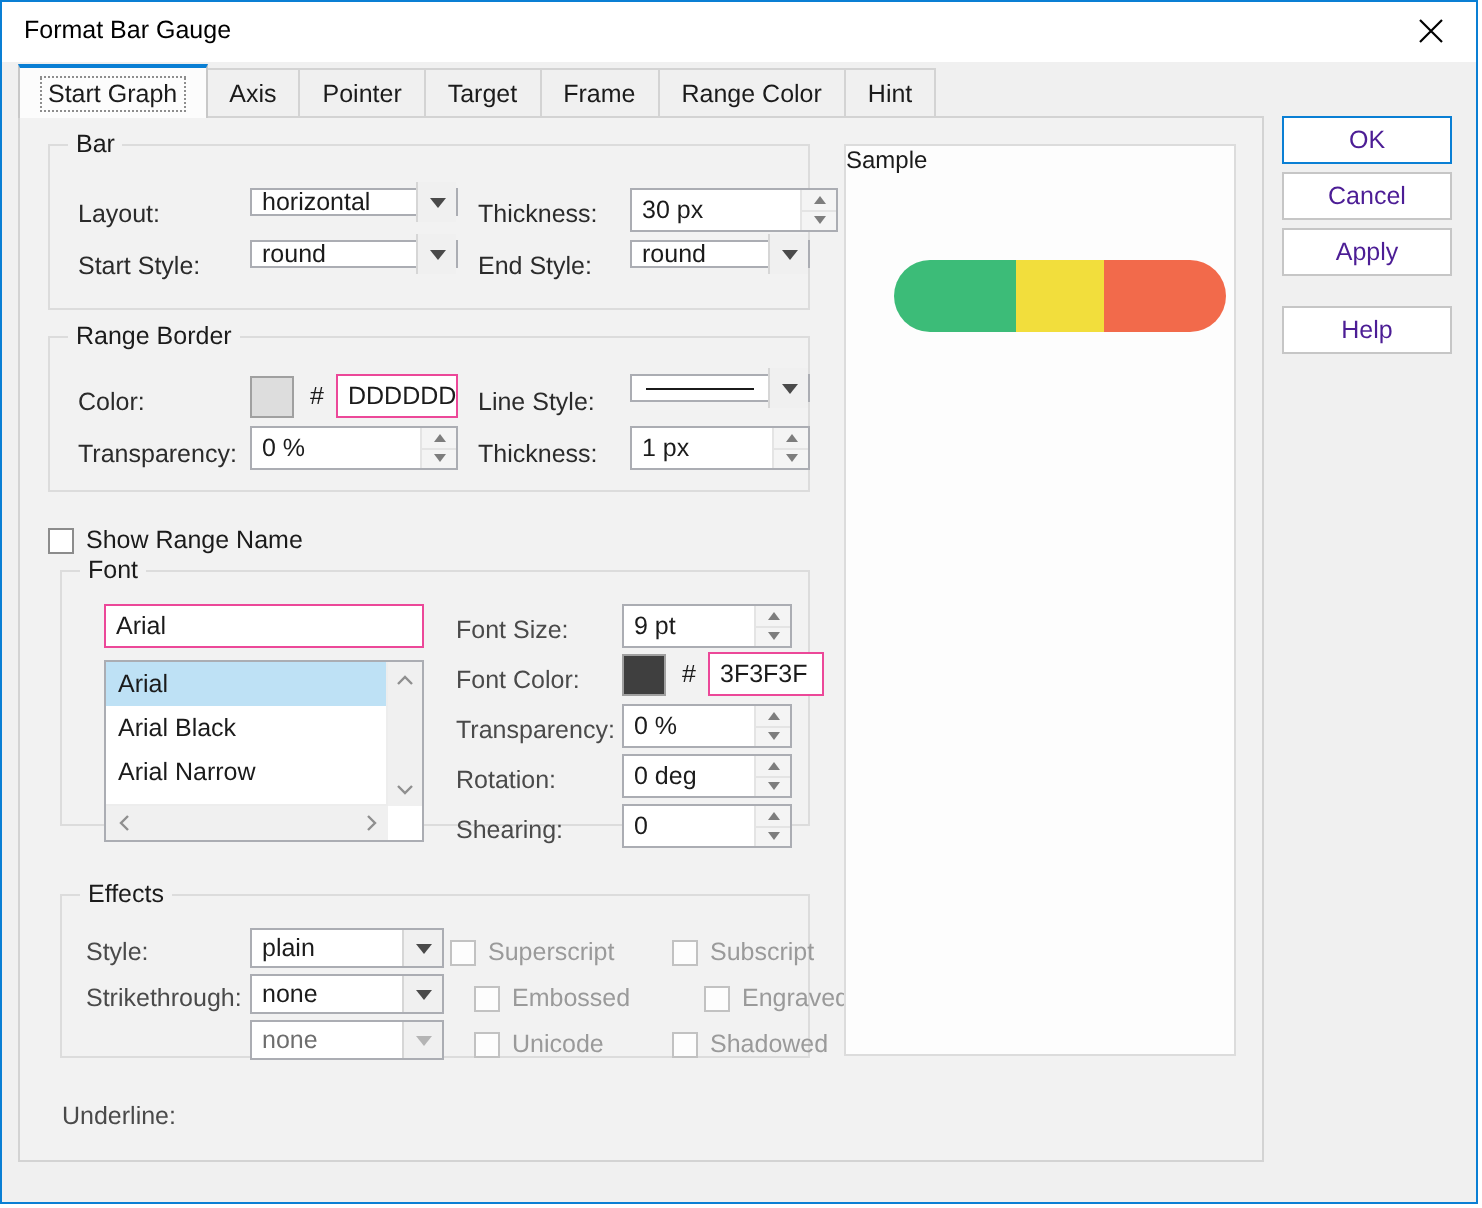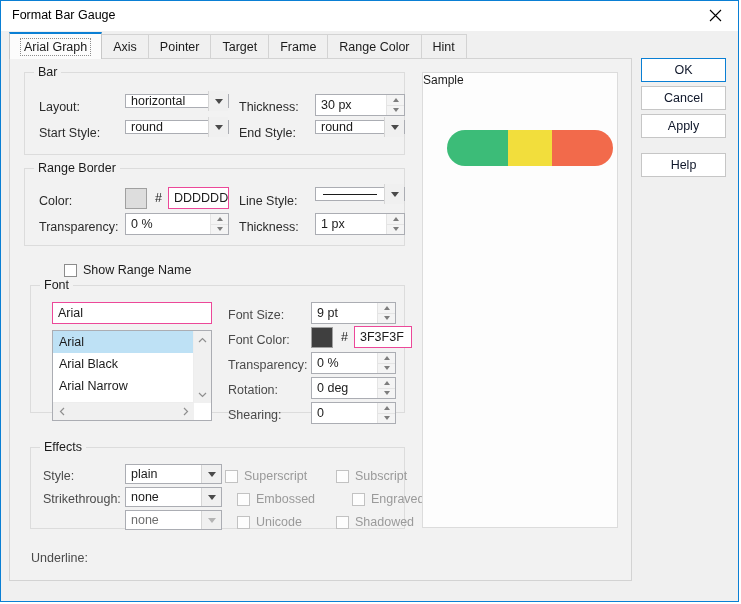--- a/index.html
+++ b/index.html
@@ -291,42 +291,42 @@
 
   
   .btn {
     position: absolute;
     box-sizing: border-box;
     width: 85px; height: 24px;
     background: #ffffff;
     border: 1px solid #c6c6c6;
     display: flex; align-items: center; justify-content: center;
     font-size: 12.5px;
-    color: #0f172a;
+    color: #4c1d95;
     cursor: default;
   }
   .btn.default { border: 1px solid #0a7fd4; }
 </style>
 </head>
 <body>
 
 <div class="window">
 
   <div class="titlebar">
     <div class="title-text">Format Bar Gauge</div>
     <div class="close-btn">
       <svg width="13" height="13" viewBox="0 0 13 13">
         <path d="M1 1 L12 12 M12 1 L1 12" stroke="#000" stroke-width="1.1" fill="none"></path>
       </svg>
     </div>
   </div>
 
   <div class="tabstrip">
     <div class="tab active">
-      <span class="tab-focus">Arial Graph</span>
+      <span class="tab-focus">Start Graph</span>
     </div>
     <div class="tab">
       <span>Axis</span>
     </div>
     <div class="tab">
       <span>Pointer</span>
     </div>
     <div class="tab">
       <span>Target</span>
     </div>
@@ -348,21 +348,21 @@
 
       <span class="lbl" style="left:14px; top:27px;">Layout:</span>
       <div class="combo" style="left:100px; top:21px; width:104px;">
         <span class="ctext">horizontal</span>
         <span class="carrow">
             <i class="tri-down"></i>
           </span>
       </div>
 
       <span class="lbl" style="left:214px; top:27px;">Thickness:</span>
-      <div class="spin" style="left:290px; top:21px; width:90px;">
+      <div class="spin" style="left:290px; top:21px; width:104px;">
         <span class="stext">30 px</span>
         <span class="sbtns">
           <span class="sbtn">
               <i class="tri-up-s"></i>
             </span>
           <span class="sbtn">
               <i class="tri-down-s"></i>
             </span>
         </span>
       </div>
@@ -420,21 +420,21 @@
           <span class="sbtn">
               <i class="tri-up-s"></i>
             </span>
           <span class="sbtn">
               <i class="tri-down-s"></i>
             </span>
         </span>
       </div>
     </div>
 
-    <div class="cbx" style="left:14px; top:204px;margin-left:40px;">
+    <div class="cbx" style="left:14px; top:204px;">
       <span class="box"></span>
       <span class="ctxt">Show Range Name</span>
     </div>
 
     <div class="group" style="left:20px; top:226px; width:375px; height:128px;">
       <span class="legend">Font</span>
 
       <div class="tinput" style="left:21px; top:16px; width:160px;">Arial</div>
 
       <div class="listbox" style="left:21px; top:44px; width:160px; height:91px;">

